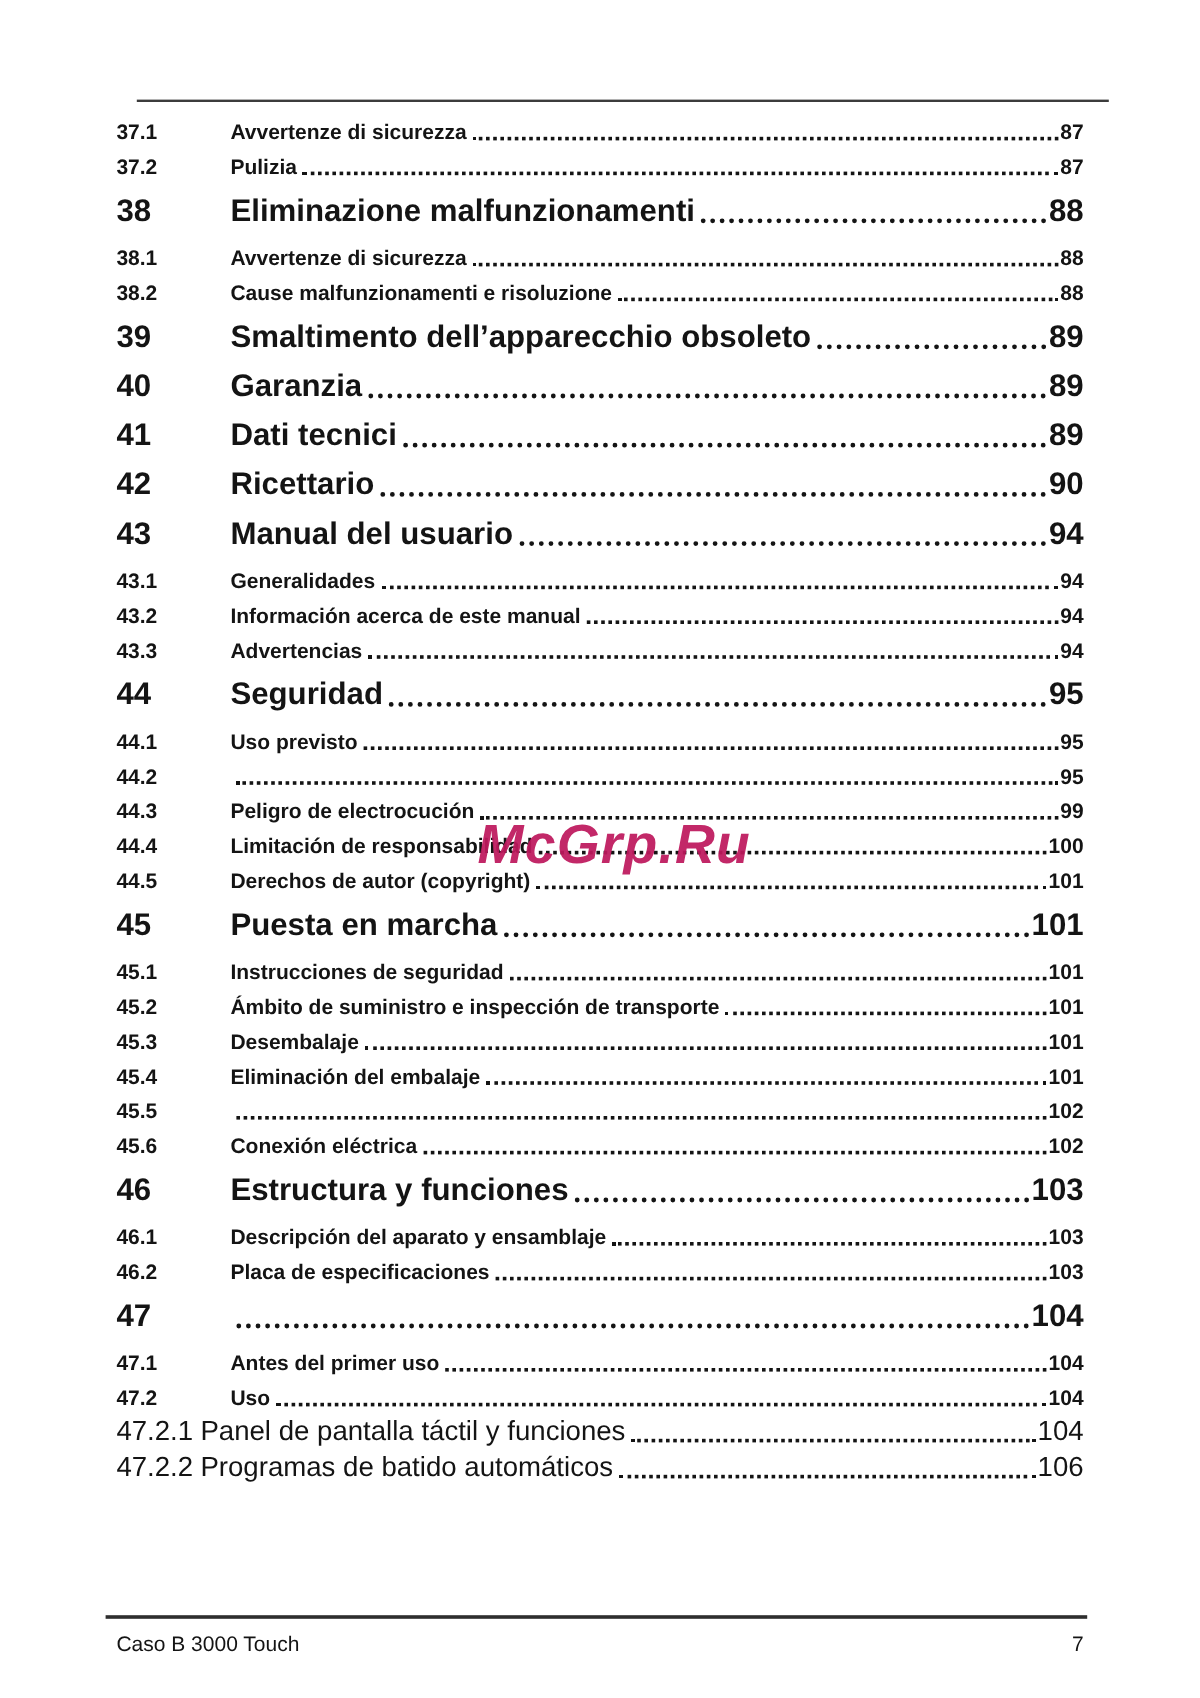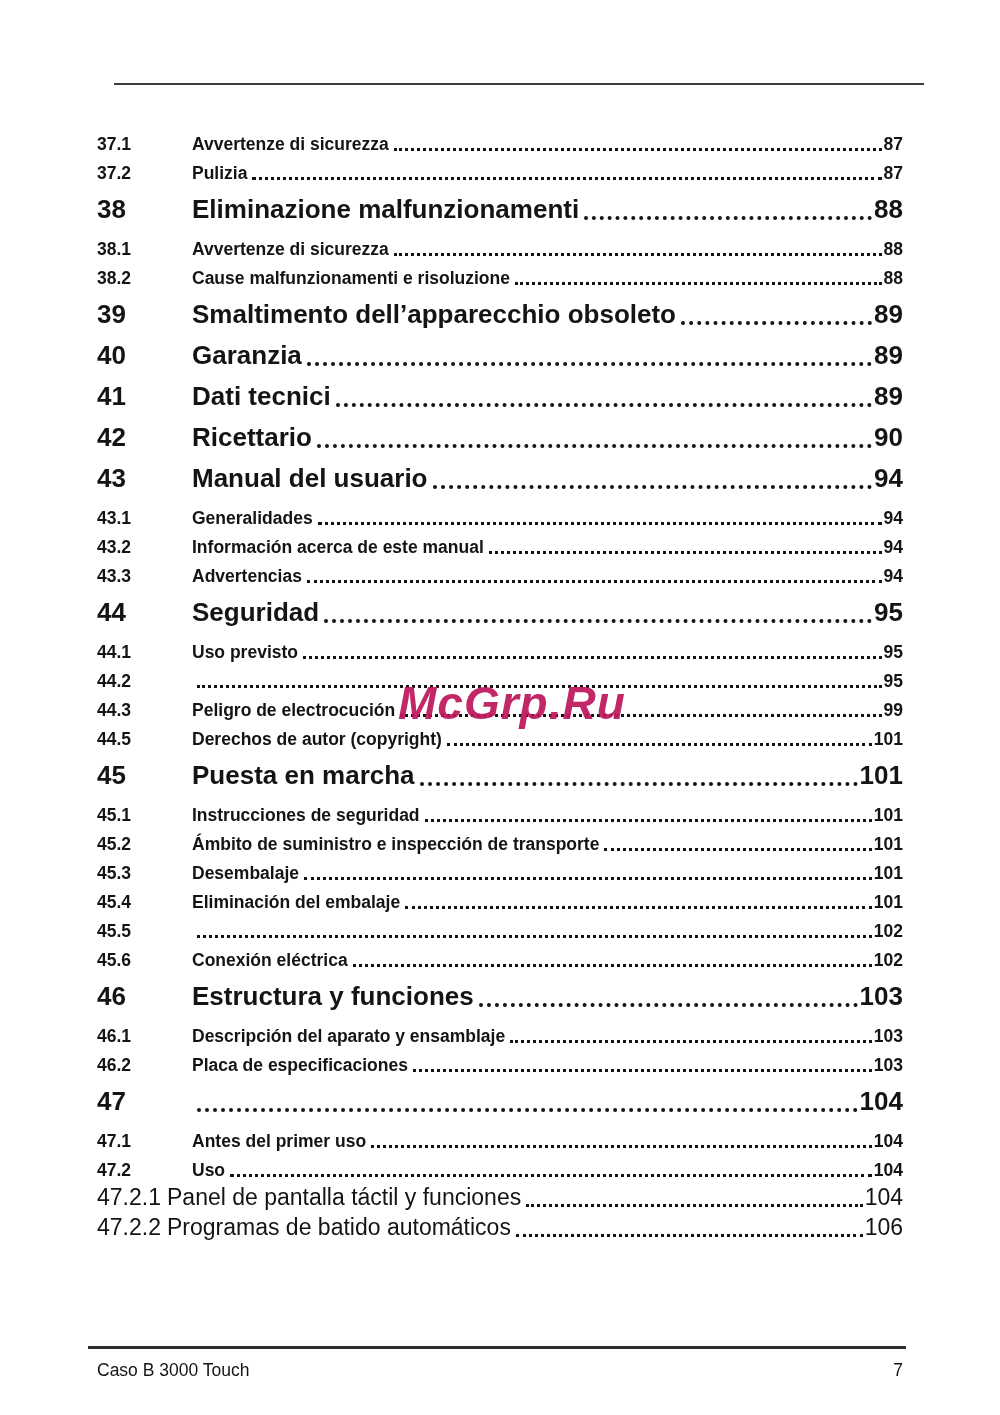--- a/index.html
+++ b/index.html
@@ -12,21 +12,21 @@
     overflow: hidden;
   }
   .page { position: absolute; inset: 0; }
 
   .header-rule {
     position: absolute; left: 114px; top: 83px;
     width: 810px; height: 2px; background: #3c3c3c;
   }
 
   .toc {
-    position: absolute; left: 97px; top: 92px; width: 806px; margin-top: 34px;
+    position: absolute; left: 97px; top: 92px; width: 806px;
   }
   .row { display: flex; align-items: flex-end; }
   .row.sub {
     height: 29px; font-size: 17.5px; font-weight: bold;
   }
   .row.sub3 {
     height: 30px; font-size: 23px; font-weight: normal;
   }
   .row.heading {
     height: 30px; margin-top: 11px; margin-bottom: 6px;
@@ -167,20 +167,26 @@
         <span class="leader"></span>
         <span class="pagenum">95</span>
       </div>
       <div class="row sub">
         <span class="num">44.3</span>
         <span class="label">Peligro de electrocución</span>
         <span class="leader"></span>
         <span class="pagenum">99</span>
       </div>
       <div class="row sub">
+        <span class="num">44.4</span>
+        <span class="label">Limitación de responsabilidad</span>
+        <span class="leader"></span>
+        <span class="pagenum">100</span>
+      </div>
+      <div class="row sub">
         <span class="num">44.5</span>
         <span class="label">Derechos de autor (copyright)</span>
         <span class="leader"></span>
         <span class="pagenum">101</span>
       </div>
       <div class="row heading">
         <span class="num">45</span>
         <span class="label">Puesta en marcha</span>
         <span class="leader"></span>
         <span class="pagenum">101</span>

